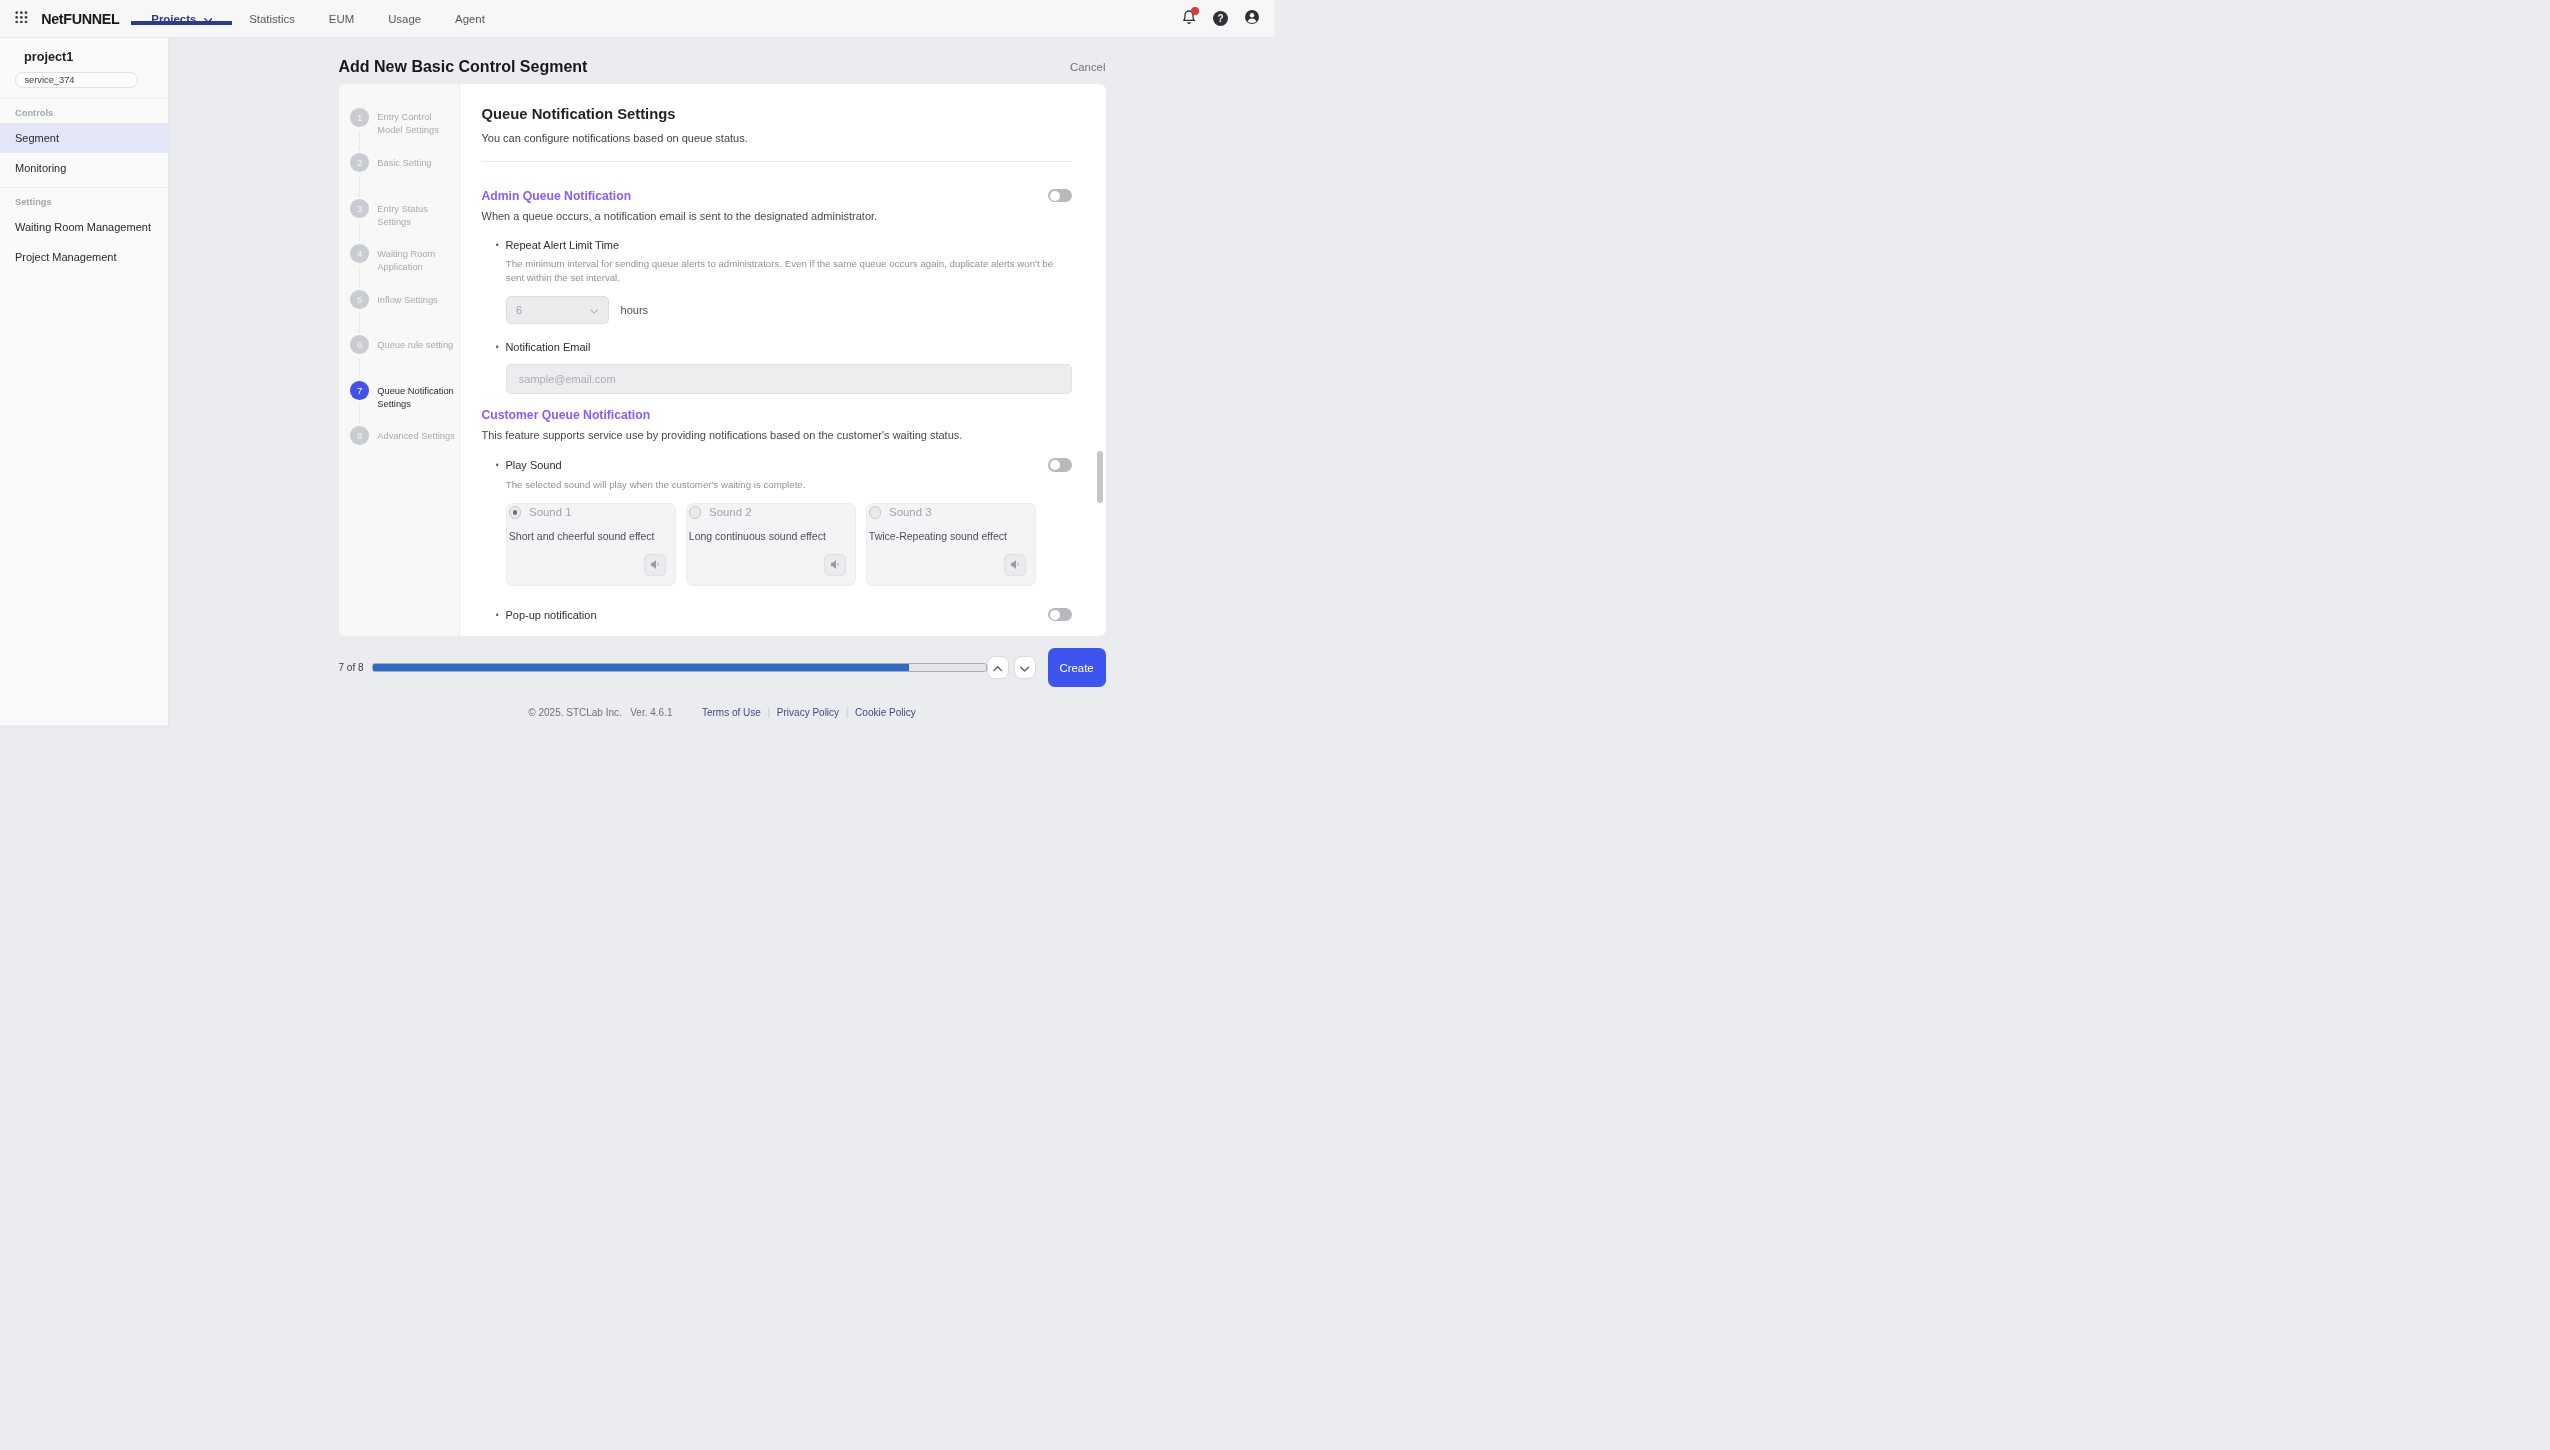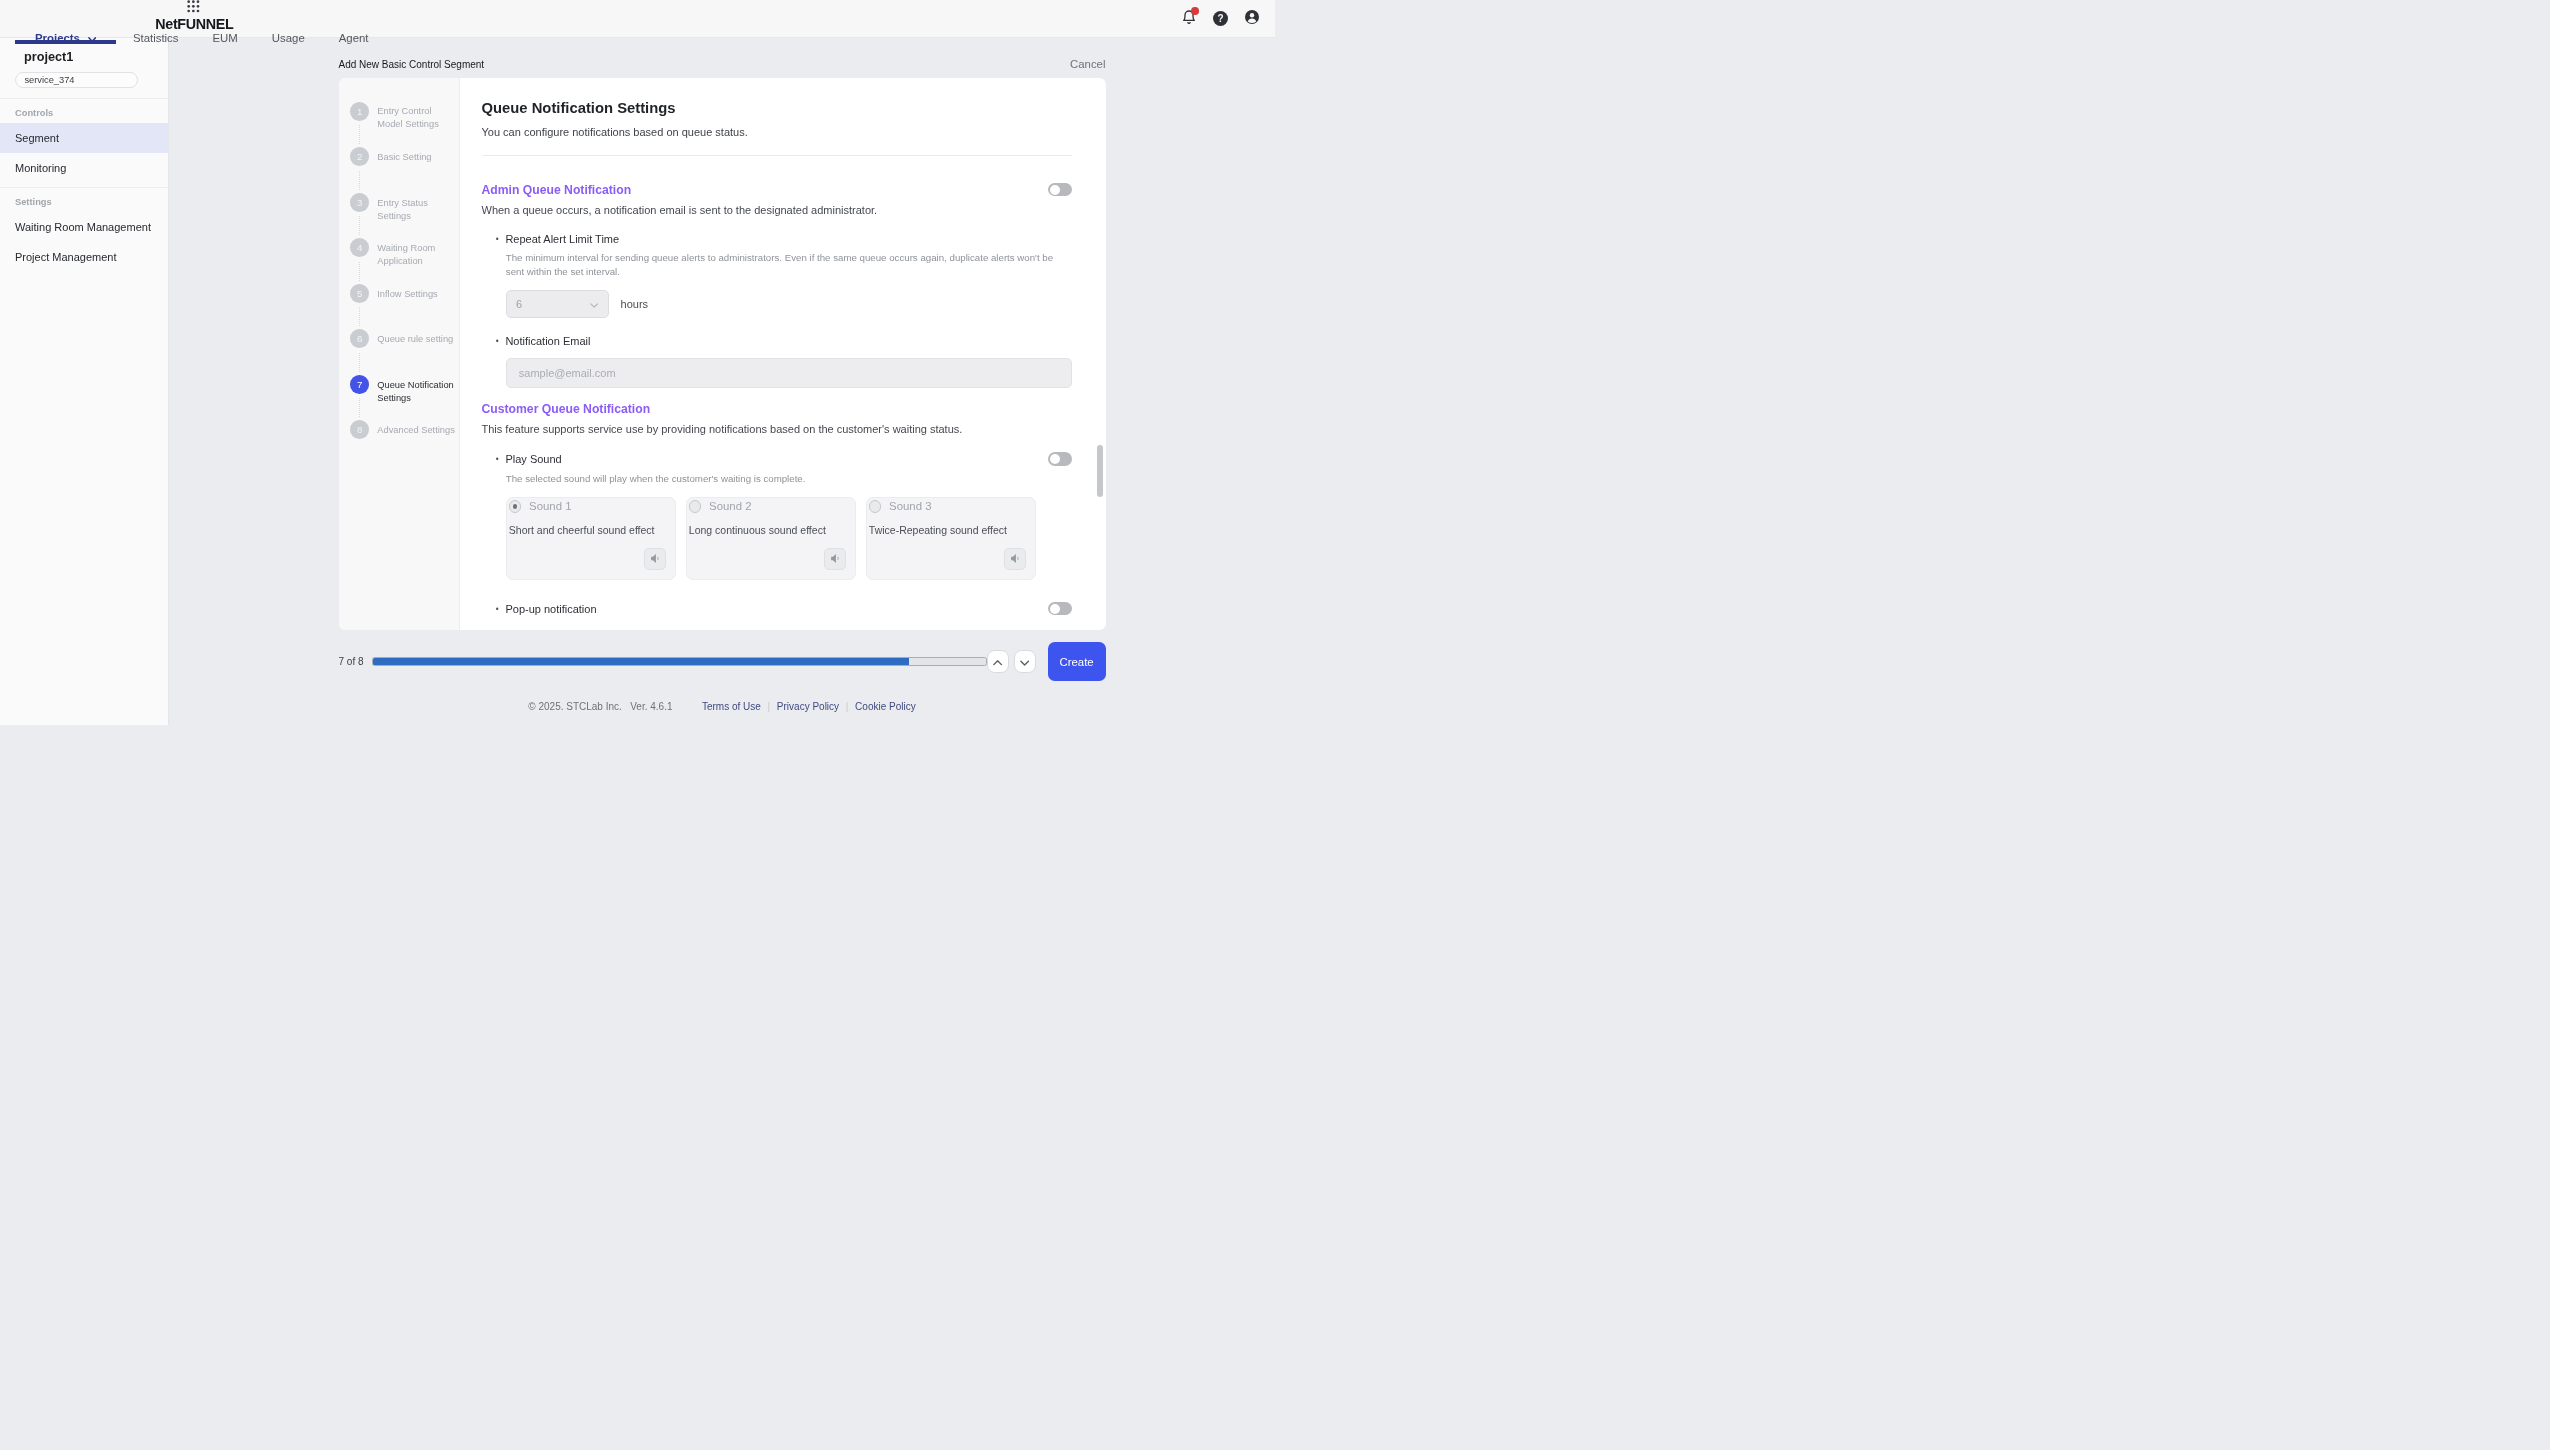--- a/index.html
+++ b/index.html
@@ -10,21 +10,21 @@
     font-family:"Liberation Sans", sans-serif;
     color:#24272c;
   }
 
   
   .topnav {
     position:absolute; top:0; left:0; right:0; height:38px;
     background:#f7f7f8; border-bottom:0.8px solid #e7e8ea;
     display:flex; align-items:stretch; padding:0 15px; z-index:5;
   }
-  .nav-left { display:flex; align-items:center;flex-direction:column; }
+  .nav-left { display:flex; align-items:center; }
   .grid-btn { display:flex; align-items:center; margin-right:13.5px; cursor:pointer; }
   .logo { font-weight:bold; font-size:14.3px; letter-spacing:-0.3px; color:#16181c; margin-right:11.8px; cursor:pointer; }
   .nav-tabs { display:flex; align-items:flex-start; }
   .nav-tab {
     display:flex; align-items:center; padding:0 17px; font-size:11.4px; color:#53575e;
     position:relative; cursor:pointer; gap:7.6px;
   }
   .nav-tab.active { color:#2c3a8c; font-weight:bold; padding:0 20px; }
   .nav-tab.active::after {
     content:""; position:absolute; left:0; right:0; bottom:0; height:3.4px; background:#2c398c;
@@ -53,21 +53,21 @@
   .side-label { font-size:9.3px; font-weight:bold; color:#a2a6ad; padding:8.4px 15px 5px; }
   .side-item { font-size:11px; color:#26292e; padding:9.3px 15px; cursor:pointer; }
   .side-item.active { background:#e3e6f7; }
 
   
   .main { position:absolute; left:169px; top:38px; right:0; bottom:0; overflow:hidden; }
   .page-header {
     width:767px; margin:0 auto; padding-top:20px;
     display:flex; justify-content:space-between; align-items:center;
   }
-  .page-title { font-size:10px; font-weight:normal; color:#17191c; }
+  .page-title { font-size:16px; font-weight:bold; color:#17191c; }
   .cancel-link { font-size:11.4px; color:#6e727a; cursor:pointer; }
 
   .card {
     width:767px; height:552px; margin:8.4px auto 0; background:#fff; border-radius:6.7px;
     display:flex; overflow:hidden; position:relative;
   }
 
   
   .wizard { width:121px; flex-shrink:0; background:#f8f8f9; border-right:0.8px solid #ececee; position:relative; }
   .step { position:absolute; left:11.8px; display:flex; gap:8.4px; width:105px; cursor:pointer; }

